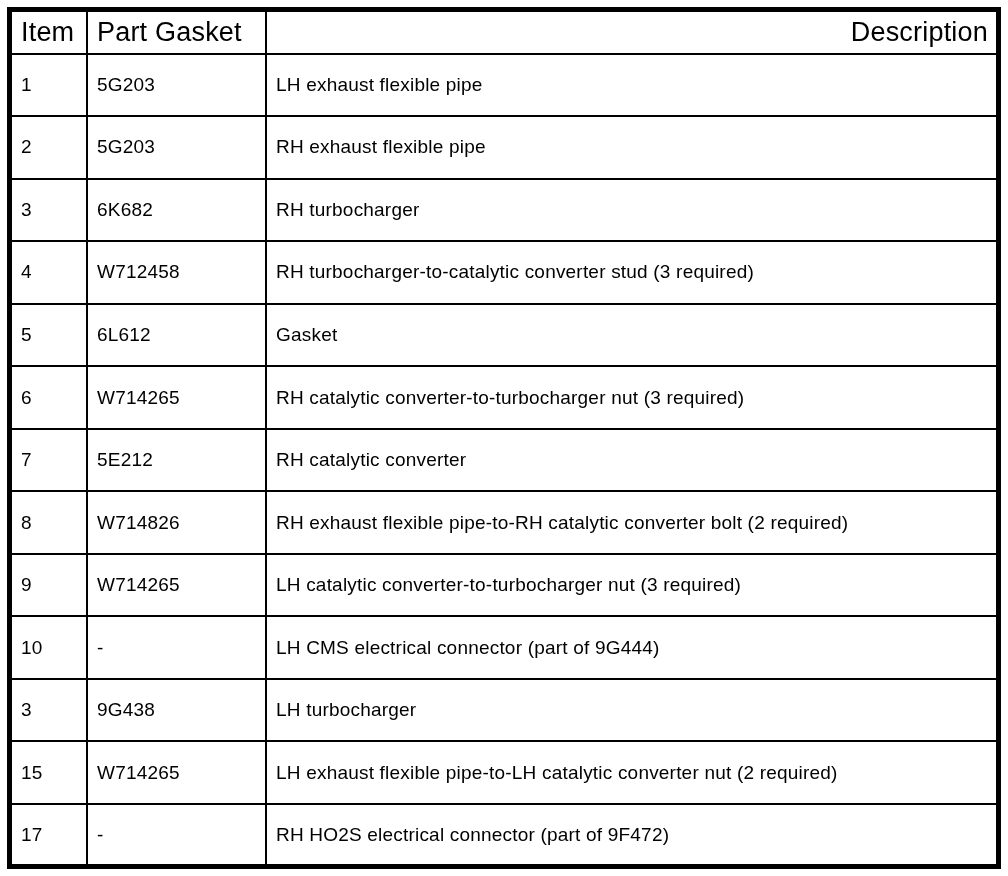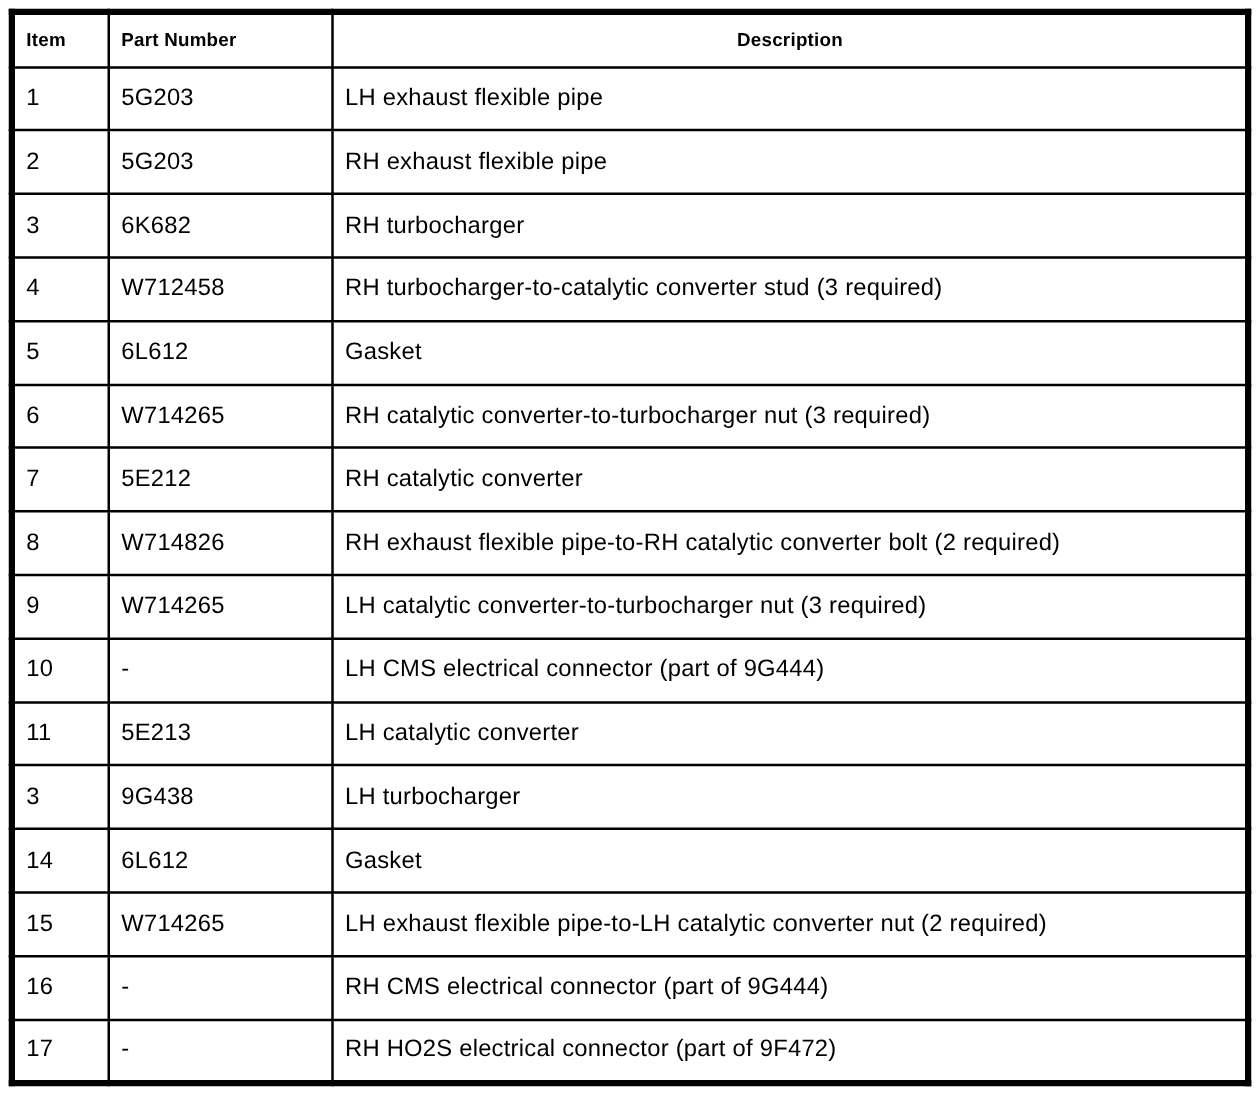--- a/index.html
+++ b/index.html
@@ -42,37 +42,37 @@
     height: 44px;
   }
   table.parts-table tbody tr {
     height: 48px;
   }
   th.col-item, td.col-item { width: 57px; }
   th.col-part_number, td.col-part_number { width: 160px; }
   th.col-description, td.col-description { width: auto; }
 
   table.parts-table th {
-    font-weight: bold;
-    font-size: 15px;
+    font-weight: normal;
+    font-size: 27px;
     text-align: left;
   }
   table.parts-table th.col-description {
-    text-align: center;
+    text-align: right;
   }
 </style>
 </head>
 <body>
 
 <div class="page">
   <table class="parts-table">
     <thead>
       <tr>
         <th class="col-item">Item</th>
-        <th class="col-part_number">Part Number</th>
+        <th class="col-part_number">Part Gasket</th>
         <th class="col-description">Description</th>
       </tr>
     </thead>
     <tbody>
         <tr>
           <td class="col-item">1</td>
           <td class="col-part_number">5G203</td>
           <td class="col-description">LH exhaust flexible pipe</td>
         </tr>
         <tr>
@@ -114,43 +114,28 @@
           <td class="col-item">9</td>
           <td class="col-part_number">W714265</td>
           <td class="col-description">LH catalytic converter-to-turbocharger nut (3 required)</td>
         </tr>
         <tr>
           <td class="col-item">10</td>
           <td class="col-part_number">-</td>
           <td class="col-description">LH CMS electrical connector (part of 9G444)</td>
         </tr>
         <tr>
-          <td class="col-item">11</td>
-          <td class="col-part_number">5E213</td>
-          <td class="col-description">LH catalytic converter</td>
-        </tr>
-        <tr>
           <td class="col-item">3</td>
           <td class="col-part_number">9G438</td>
           <td class="col-description">LH turbocharger</td>
         </tr>
         <tr>
-          <td class="col-item">14</td>
-          <td class="col-part_number">6L612</td>
-          <td class="col-description">Gasket</td>
-        </tr>
-        <tr>
           <td class="col-item">15</td>
           <td class="col-part_number">W714265</td>
           <td class="col-description">LH exhaust flexible pipe-to-LH catalytic converter nut (2 required)</td>
-        </tr>
-        <tr>
-          <td class="col-item">16</td>
-          <td class="col-part_number">-</td>
-          <td class="col-description">RH CMS electrical connector (part of 9G444)</td>
         </tr>
         <tr>
           <td class="col-item">17</td>
           <td class="col-part_number">-</td>
           <td class="col-description">RH HO2S electrical connector (part of 9F472)</td>
         </tr>
       </tbody>
   </table>
 </div>
 

